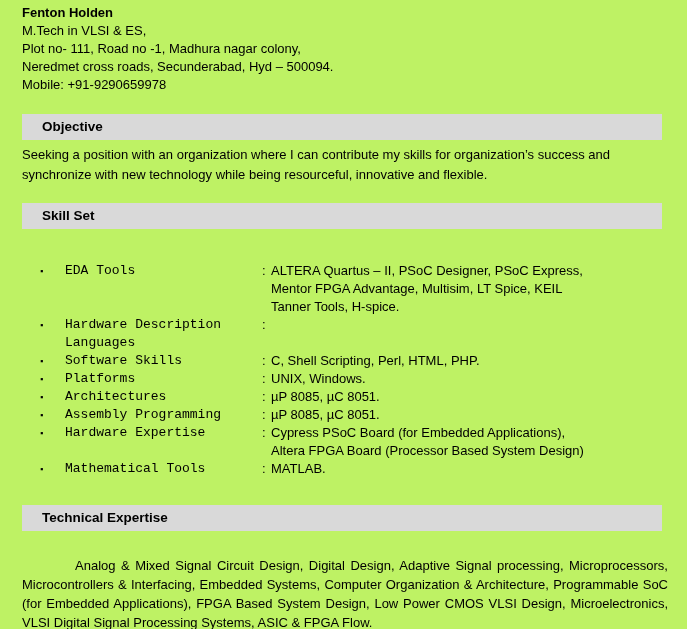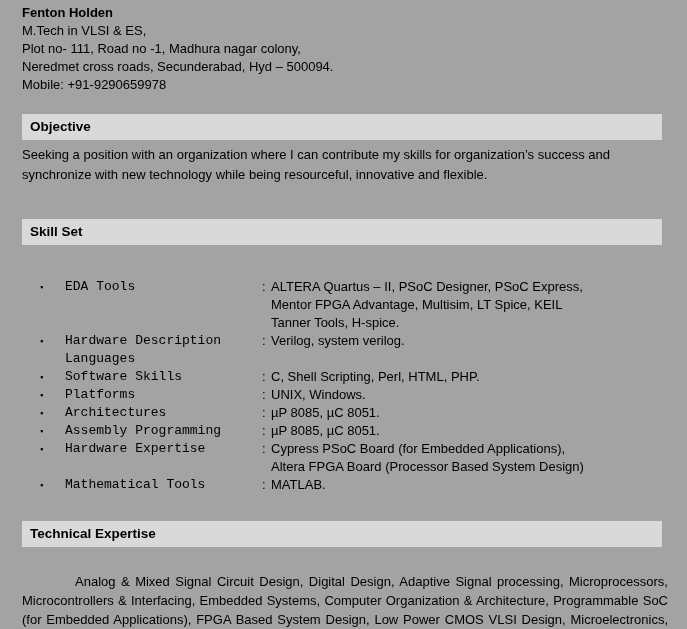--- a/index.html
+++ b/index.html
@@ -1,46 +1,46 @@
 <!DOCTYPE html>
 <html><head>
 <meta charset="utf-8">
 <style>
   * { margin: 0; padding: 0; box-sizing: border-box; }
   html, body { background: #ffffff; }
   .page {
     position: relative;
     width: 687px;
     height: 629px;
-    background: #a3a3a3;
+    background: #bef264;
     color: #000000;
     font-family: "Liberation Sans", sans-serif;
     font-size: 13px;
     line-height: 18px;
     padding: 4px 19px 0 22px;
     overflow: hidden;
   }
   .name { font-weight: bold; }
   .contact-line { white-space: nowrap; }
   .bar {
     width: 640px;
     height: 26px;
     line-height: 26px;
     background: #d9d9d9;
     font-weight: bold;
     font-size: 13.5px;
-    padding-left: 8px;
+    padding-left: 20px;
   }
   .bar-objective { margin-top: 20px; }
   .objective-text {
     margin-top: 5px;
     width: 646px;
     line-height: 20px;
   }
-  .bar-skillset { margin-top: 34px; }
+  .bar-skillset { margin-top: 18px; }
   .skills { margin-top: 33px; }
   .skill-row { display: flex; align-items: flex-start; padding-left: 18px; }
   .skill-bullet {
     width: 25px;
     font-size: 9px;
     line-height: 18px;
     flex: none;
   }
   .skill-label { width: 197px; flex: none; font-family: Liberation Mono, monospace; }
   .skill-sep { width: 9px; flex: none; }
@@ -87,23 +87,20 @@
         <div class="skill-lines">
           <div>ALTERA Quartus – II, PSoC Designer, PSoC Express,</div>
           <div>Mentor FPGA Advantage, Multisim, LT Spice, KEIL</div>
           <div>Tanner Tools, H-spice.</div>
         </div>
       </div>
       <div class="skill-row">
         <span class="skill-bullet">▪</span>
         <span class="skill-label">Hardware Description Languages</span>
         <span class="skill-sep">:</span>
-        <div class="skill-lines">
-          <div>Verilog, system verilog.</div>
-        </div>
       </div>
       <div class="skill-row">
         <span class="skill-bullet">▪</span>
         <span class="skill-label">Software Skills</span>
         <span class="skill-sep">:</span>
         <div class="skill-lines">
           <div>C, Shell Scripting, Perl, HTML, PHP.</div>
         </div>
       </div>
       <div class="skill-row">

